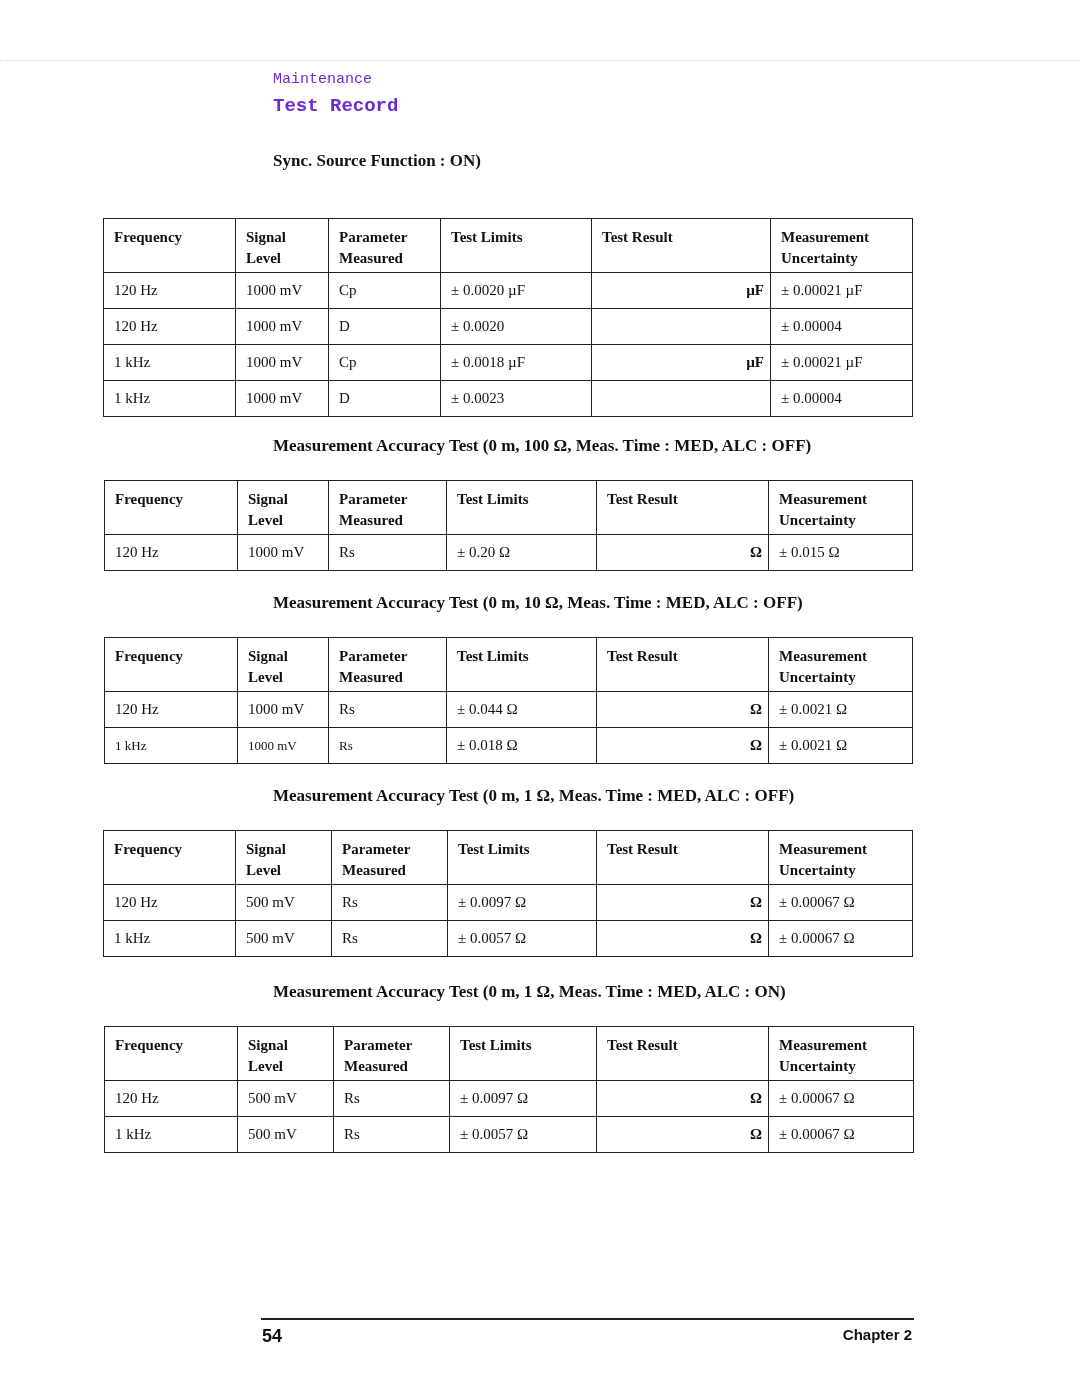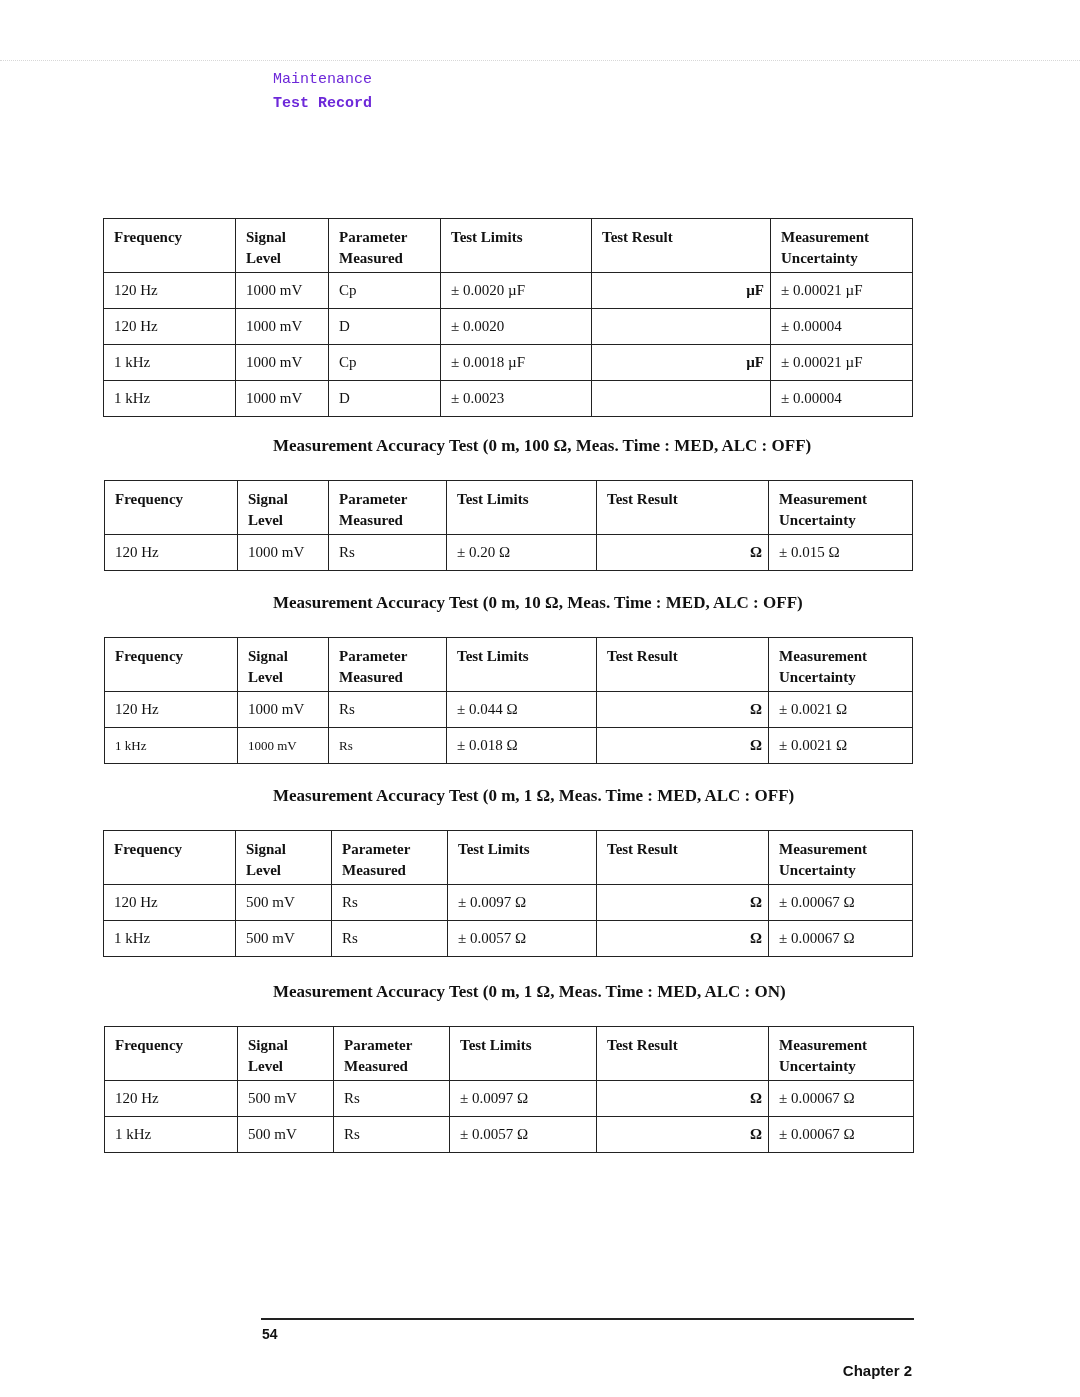--- a/index.html
+++ b/index.html
@@ -1,39 +1,40 @@
 <!DOCTYPE html>
 <html><head>
 <meta charset="utf-8">
 <style>
   html, body { margin: 0; padding: 0; background: #ffffff; }
   body { width: 1080px; height: 1397px; position: relative; overflow: hidden; font-family: "Liberation Serif", serif; color: #111; }
   .topline { position: absolute; left: 0; top: 60px; width: 1080px; border-top: 1px dotted #d8d8d8; }
   .running { position: absolute; left: 273px; font-family: Liberation Mono, monospace; color: #6d28d9; }
   .run-sec { top: 71px; font-size: 15px; }
-  .run-title { top: 95px; font-size: 15px; font-weight: bold; }
+  .run-title { top: 95px; font-size: 19px; font-weight: bold; }
   .heading { position: absolute; font-weight: bold; font-size: 17px; line-height: 23px; color: #111; }
   table.rec { position: absolute; border-collapse: collapse; font-size: 15px; table-layout: fixed; margin-top: 8px; }
   table.rec td, table.rec th { border: 1.5px solid #222; padding: 0 10px; vertical-align: top; text-align: left; }
   table.rec th { font-weight: bold; line-height: 21px; padding-top: 8px; height: 54px; box-sizing: border-box; }
   table.rec td { height: 35px; line-height: 35px; padding-top: 0; box-sizing: border-box; }
   table.rec td.result { text-align: right; padding-right: 6px; font-weight: bold; }
   .footer-rule { position: absolute; left: 261px; top: 1318px; width: 653px; border-top: 2px solid #222; }
-  .footer-page { position: absolute; left: 262px; top: 1326px; font-family: "Liberation Sans", sans-serif; font-weight: bold; font-size: 14px; }
-  .footer-chapter { position: absolute; right: 168px; top: 1326px; font-family: "Liberation Sans", sans-serif; font-weight: bold; font-size: 15px; margin-top: 36px; }
+  .footer-page { position: absolute; left: 262px; top: 1326px; font-family: "Liberation Sans", sans-serif; font-weight: bold; font-size: 18px; }
+  .footer-chapter { position: absolute; right: 168px; top: 1326px; font-family: "Liberation Sans", sans-serif; font-weight: bold; font-size: 15px; }
 </style>
 </head>
 <body>
 
 <div class="topline"></div>
 
 <div class="running run-sec">Maintenance</div>
 <div class="running run-title">Test Record</div>
 
 <div class="heading" style="left:273px; top:149px;">
+  <div>Sync. Source Function : ON)</div>
 </div>
 <table class="rec" style="left:103px; top:210px; width:809px;">
   <colgroup>
       <col style="width:132px">
       <col style="width:93px">
       <col style="width:112px">
       <col style="width:151px">
       <col style="width:179px">
       <col style="width:142px">
     </colgroup>

